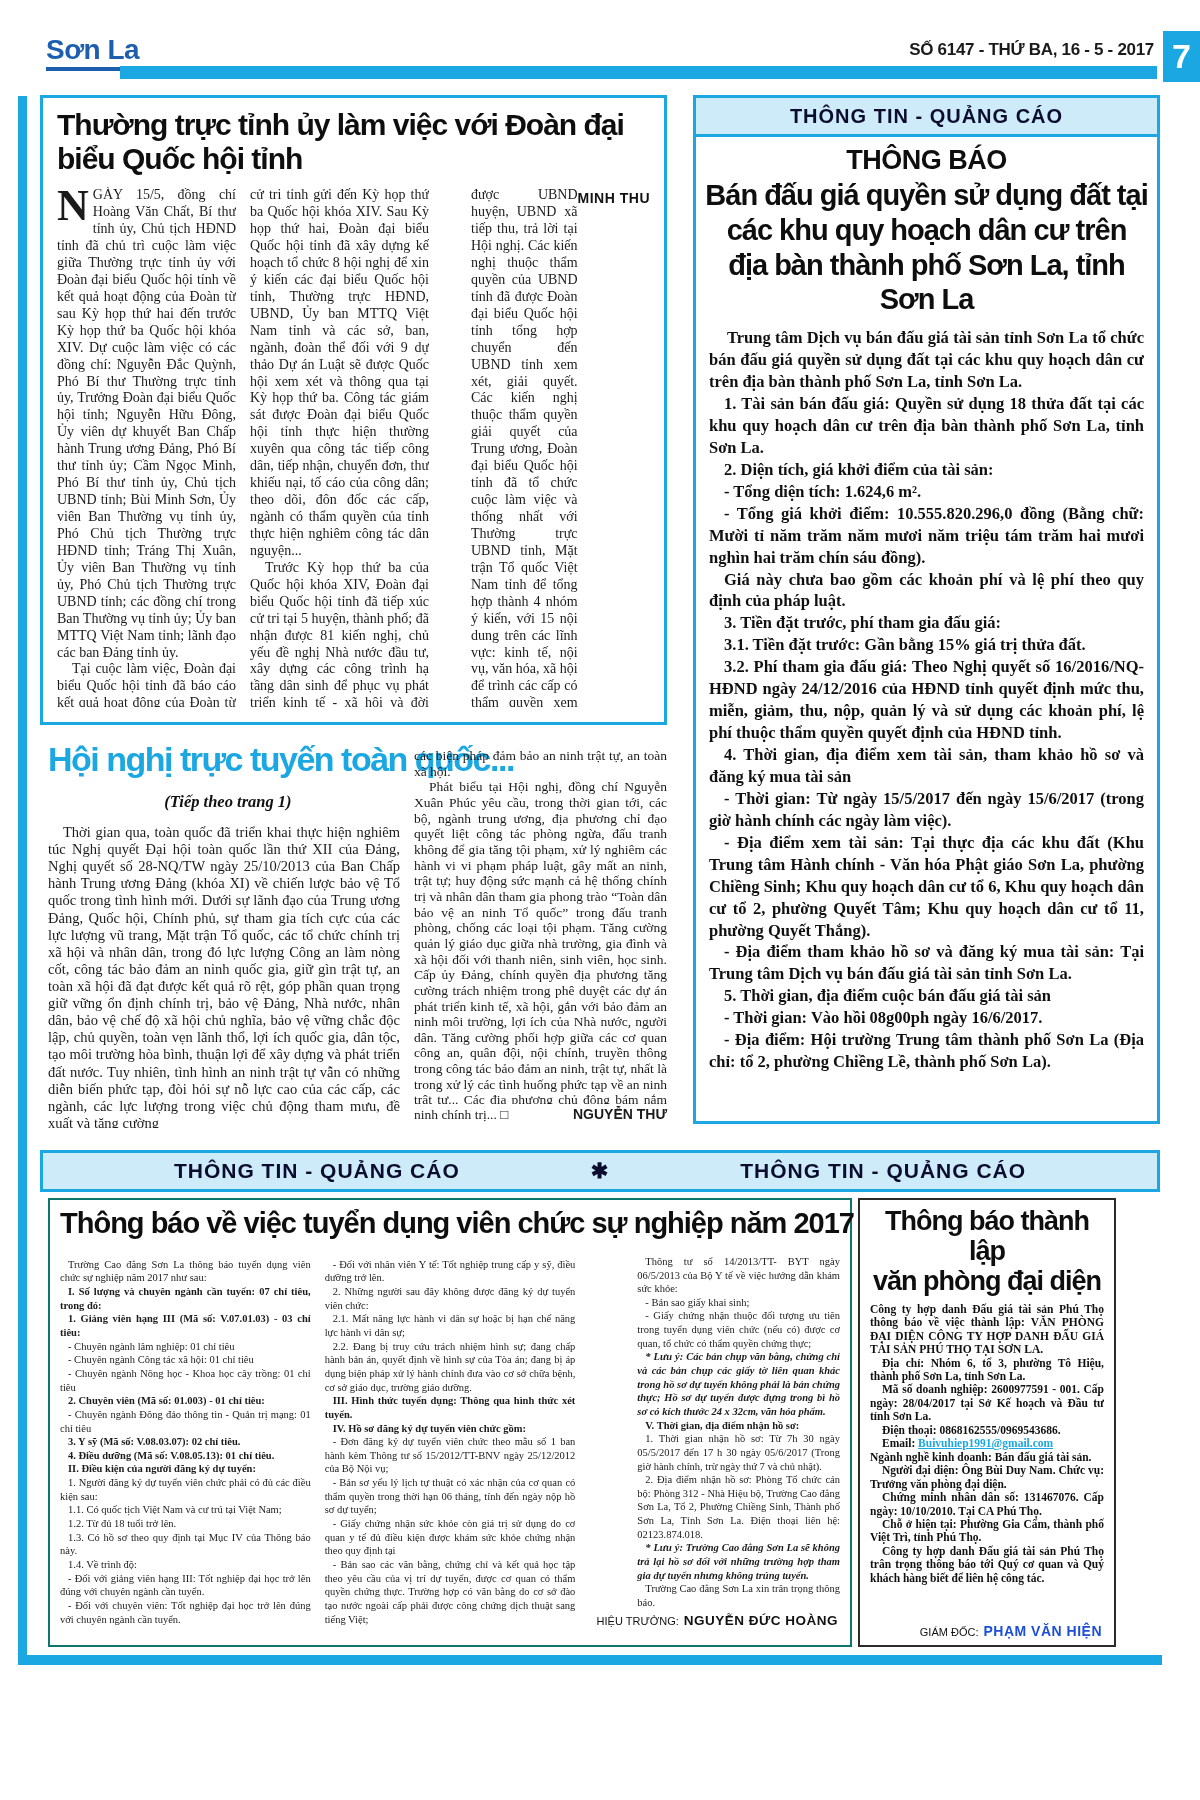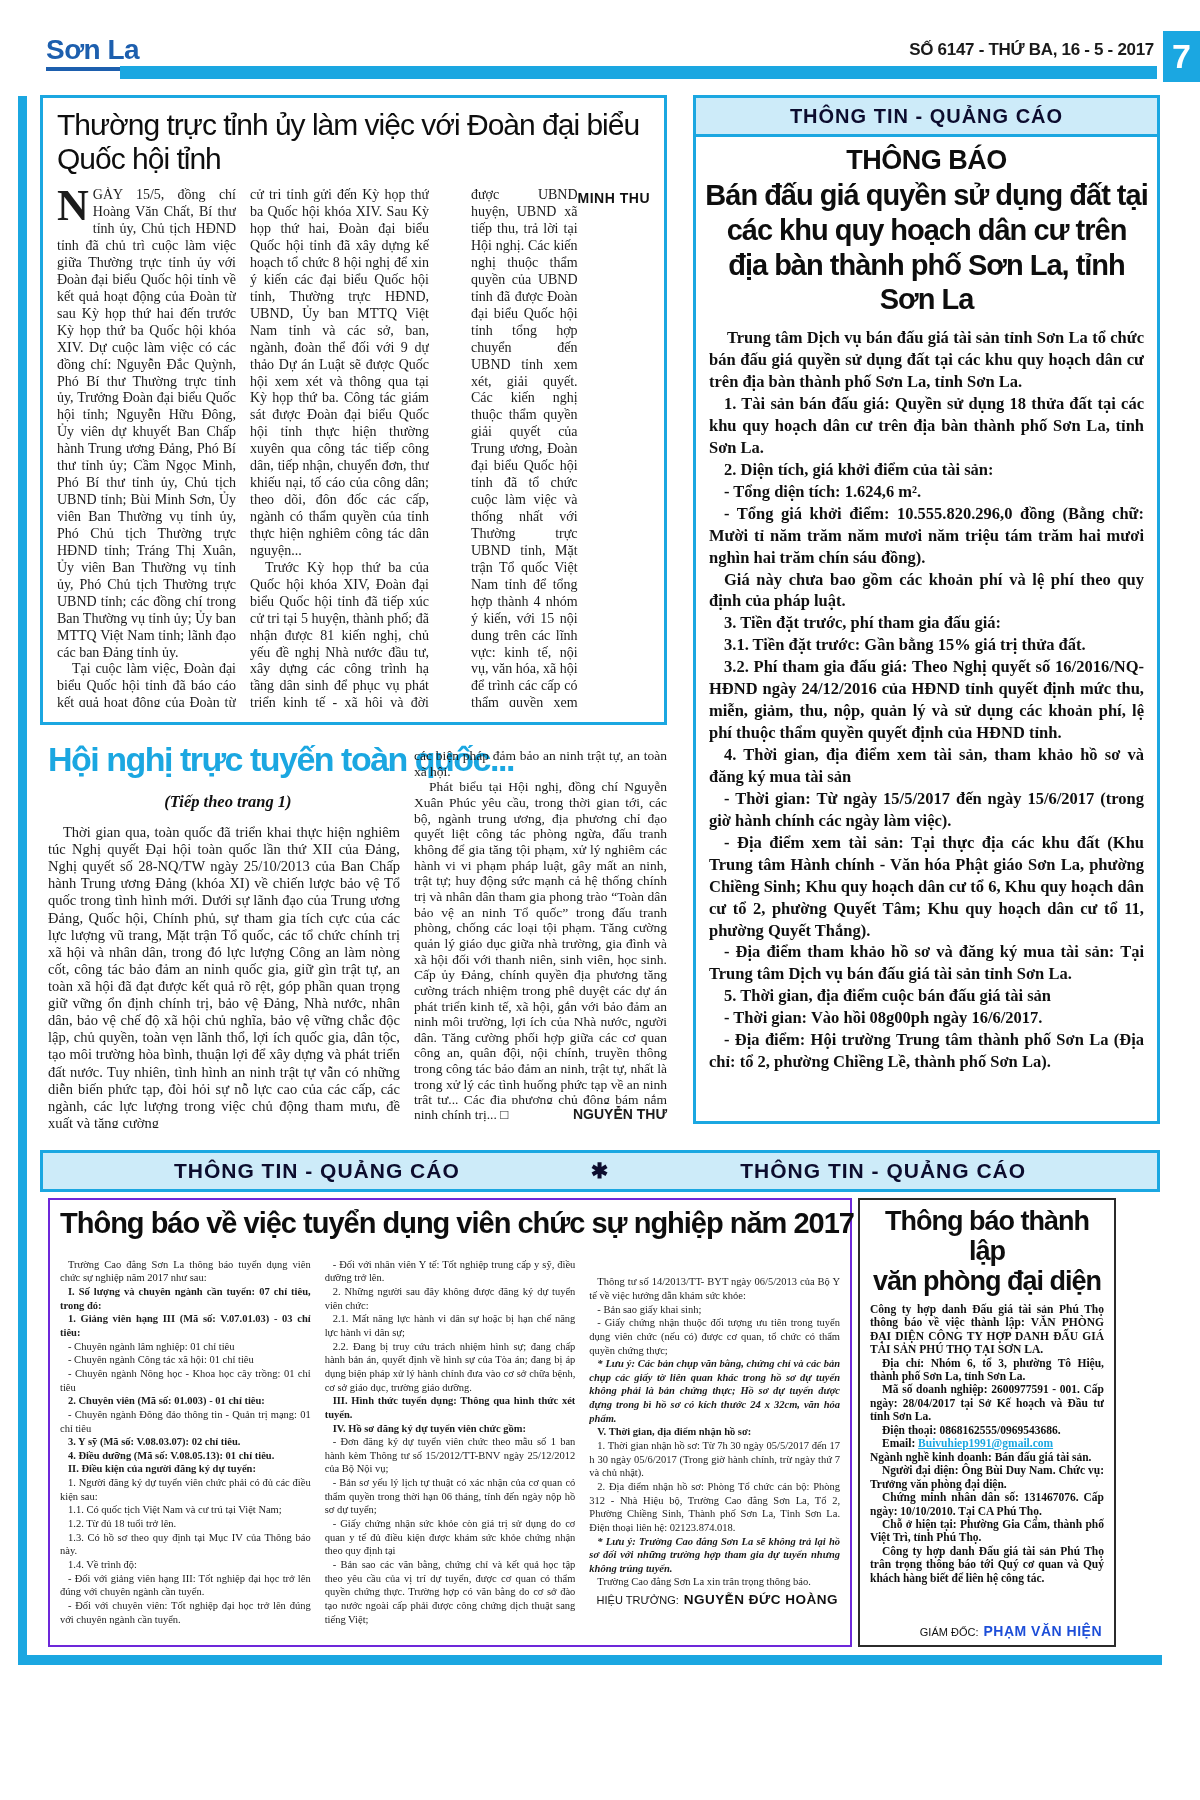--- a/index.html
+++ b/index.html
@@ -13,21 +13,21 @@
   .issue{position:absolute;right:46px;top:40px;font-family:"Liberation Sans",sans-serif;
          font-weight:bold;font-size:17px;color:#1a1a1a;letter-spacing:-0.3px;}
   .pagebox{position:absolute;left:1163px;top:31px;width:37px;height:51px;background:#1ba7e1;
            color:#fff;font-family:"Liberation Sans",sans-serif;font-weight:bold;font-size:34px;
            display:flex;align-items:center;justify-content:center;}
   .leftstrip{position:absolute;left:18px;top:96px;width:9px;height:1569px;background:#1ba7e1;}
   .bottomstrip{position:absolute;left:18px;top:1655px;width:1144px;height:10px;background:#1ba7e1;}
   
   .a1{position:absolute;left:40px;top:95px;width:627px;height:630px;border:3px solid #1ba7e1;
       box-sizing:border-box;padding:6px 14px;background:#fff;}
-  .a1 h1{margin:4px 0 12px 0;font-family:"Liberation Sans",sans-serif;font-weight:normal;
+  .a1 h1{margin:4px 0 12px 0;font-family:"Liberation Sans",sans-serif;font-weight:bold;
          font-stretch:condensed;font-size:30px;line-height:1.12;letter-spacing:-1px;color:#0e0e0e;}
   .a1cols{display:flex;gap:14px;height:520px;}
   .a1cols .col{flex:1;font-size:14px;line-height:1.21;text-align:justify;overflow:hidden;}
   .a1cols .c3{display:flex;flex-direction:row;margin-left:28px;}
   .a1cols .c3 .coltext{flex:1;overflow:hidden;}
   .dropcap{float:left;font-size:44px;line-height:34px;padding:2px 4px 0 0;font-weight:bold;}
   p{margin:0;}
   .ind{text-indent:15px;}
   .plist p{margin:0;text-indent:15px;}
   .plist p:first-child{text-indent:0;}
@@ -61,30 +61,30 @@
   .a2byrow .pre{font-size:13.5px;}
   .a2byrow .nm{font-family:"Liberation Sans",sans-serif;font-weight:bold;font-size:14px;}
   
   .bband{position:absolute;left:40px;top:1150px;width:1120px;height:42px;background:#cdebf9;
          border:3px solid #1ba7e1;box-sizing:border-box;display:grid;
          grid-template-columns:1fr auto 1fr;align-items:center;
          font-family:"Liberation Sans",sans-serif;font-weight:bold;font-size:21px;
          letter-spacing:1px;color:#0c0c2e;}
   .bband span{text-align:center;}
   
-  .rec{position:absolute;left:48px;top:1198px;width:804px;height:449px;border:2px solid #6d28d9;
+  .rec{position:absolute;left:48px;top:1198px;width:804px;height:449px;border:2px solid #0f766e;
        box-sizing:border-box;padding:4px 10px;background:#fff;}
   .rec h2{margin:3px 0 8px 0;text-align:center;font-family:"Liberation Sans",sans-serif;
           font-weight:bold;font-size:29px;letter-spacing:-1px;white-space:nowrap;color:#0e0e0e;}
   .reccols{display:flex;gap:14px;height:388px;align-items:center;}
   .reccols .col{flex:1;font-size:10.5px;line-height:1.3;text-align:justify;overflow:hidden;}
   .reccols .col p{text-indent:8px;}
   .reccols .col p:first-child{text-indent:8px;}
   .reccols .c3{display:flex;flex-direction:column;}
-  .reccols .c3 .coltext{flex:1;overflow:hidden;}
+  .reccols .c3 .coltext{flex:1;overflow:hidden;margin-left:48px;}
   .recby{display:flex;justify-content:flex-end;align-items:baseline;gap:5px;padding:2px 2px 0 0;}
   .recby .lbl{font-family:"Liberation Sans",sans-serif;font-size:11px;color:#111;}
   .recby .nm{font-family:"Liberation Sans",sans-serif;font-weight:bold;font-size:13.5px;
              letter-spacing:0.5px;color:#111;}
   
   .off{position:absolute;left:858px;top:1198px;width:258px;height:449px;border:2px solid #2b2b2b;
        box-sizing:border-box;padding:4px 10px;background:#fff;display:flex;flex-direction:column;}
   .off h2{margin:2px 0 6px 0;text-align:center;font-family:"Liberation Sans",sans-serif;
           font-weight:bold;font-size:27px;line-height:1.12;letter-spacing:-1px;color:#0e0e0e;}
   .offbody{flex:1;overflow:hidden;font-weight:bold;font-size:11.5px;line-height:1.17;

